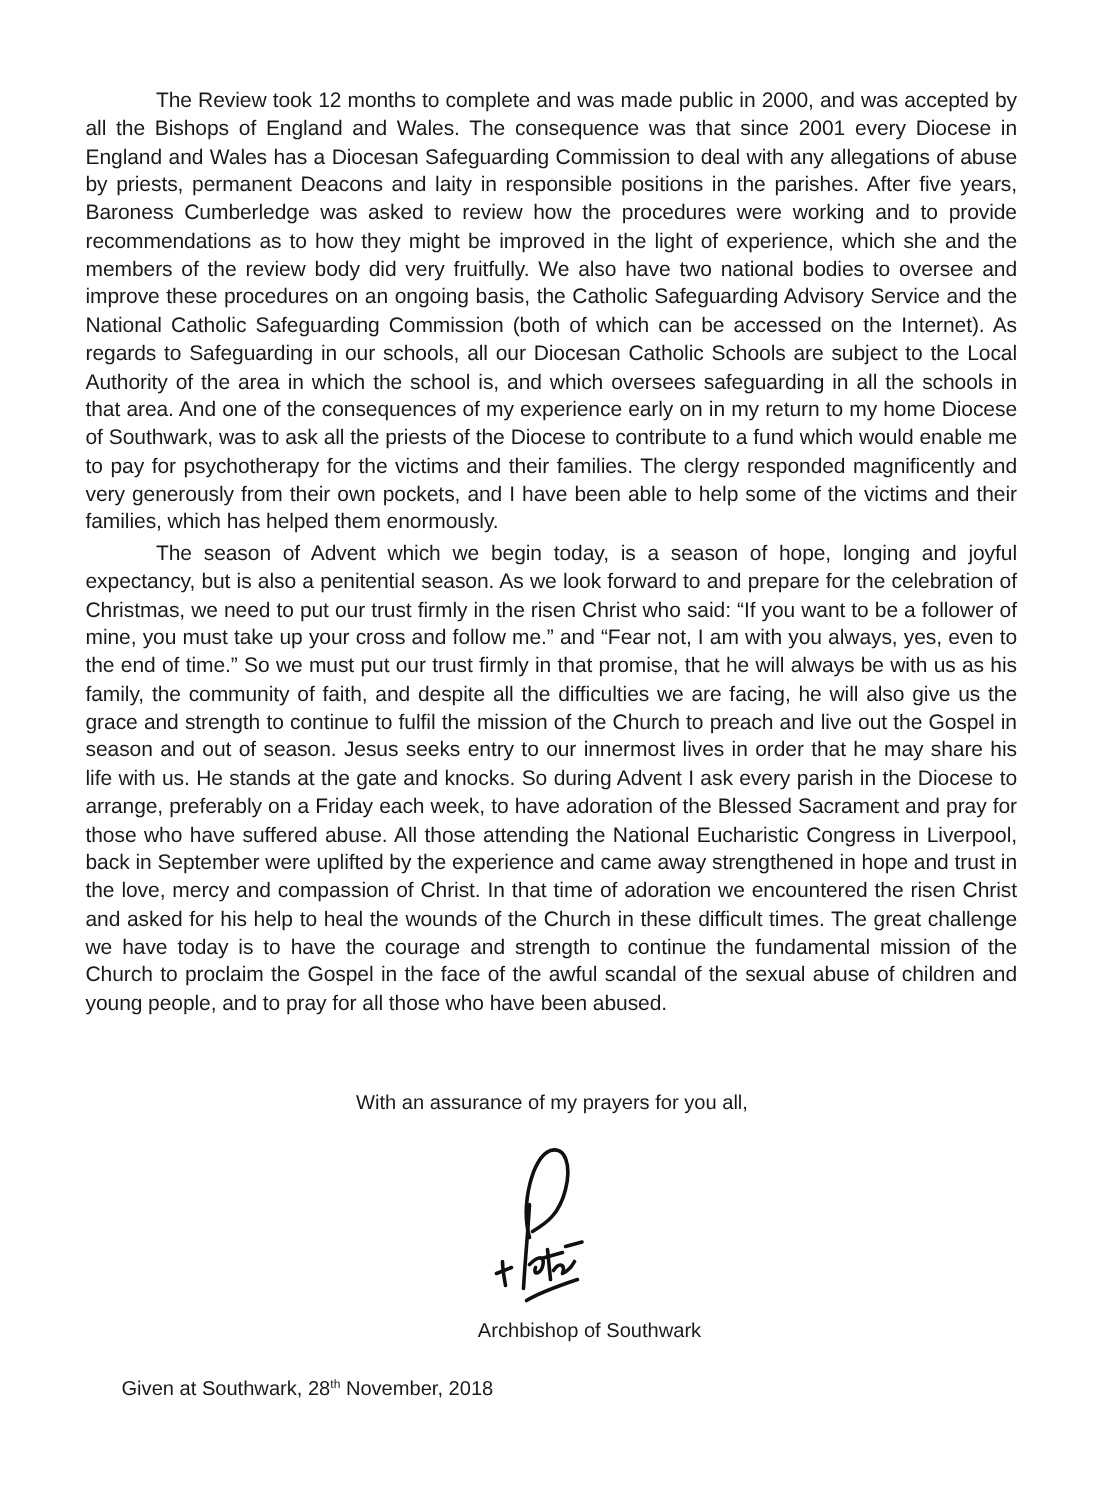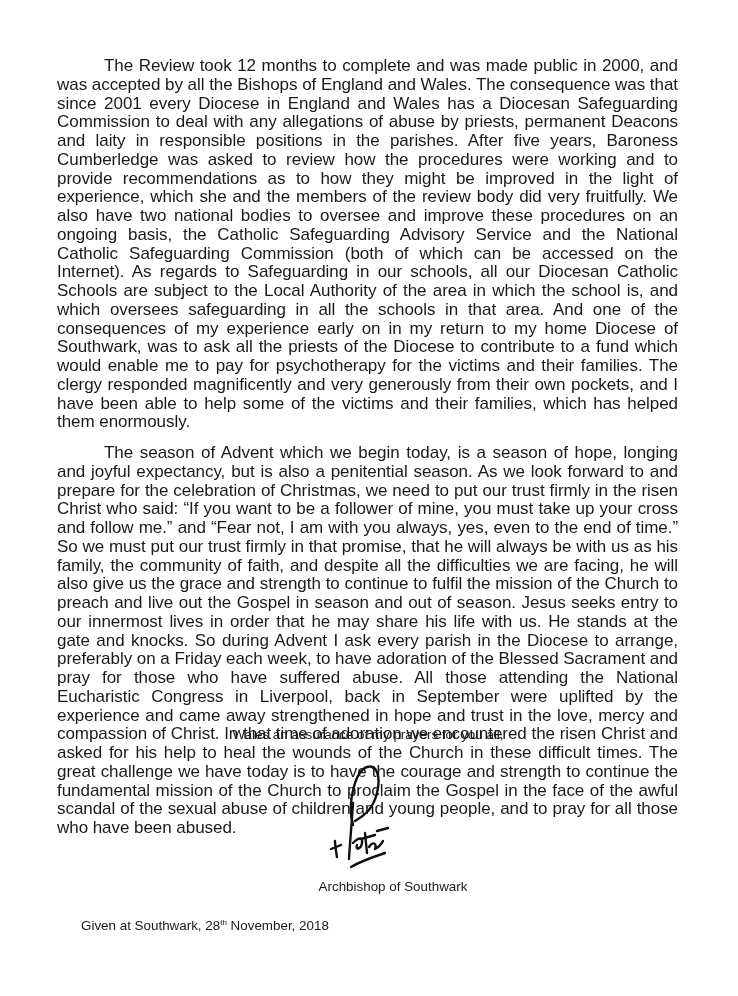--- a/index.html
+++ b/index.html
@@ -1,41 +1,41 @@
 <!DOCTYPE html>
 <html><head>
 <meta charset="utf-8">
 <style>
   html, body { margin: 0; padding: 0; background: #ffffff; }
   body { width: 738px; height: 996px; position: relative; overflow: hidden;
          font-family: "Liberation Sans", "DejaVu Sans", sans-serif; color: #1a1a1a; }
   .page { position: absolute; left: 57px; top: 57px; width: 621px; }
-  .para { font-size: 17px; line-height: 18.75px; text-align: justify; margin: 0;
+  .para { font-size: 14px; line-height: 18.75px; text-align: justify; margin: 0;
           text-indent: 47px; letter-spacing: -0.05px; }
-  .para + .para { margin-top: 12px; }
+  .para + .para { margin-top: 2px; }
   .closing { position: absolute; left: 0; width: 738px; top: 726px; text-align: center;
              font-size: 13.4px; line-height: 18px; }
   .closing span { position: relative; left: -1px; }
   .signature { position: absolute; left: 325px; top: 763px; width: 90px; height: 115px; }
   .title { position: absolute; left: 0; width: 738px; top: 878px; text-align: center;
            font-size: 13.4px; line-height: 18px; }
   .title span { position: relative; left: 2px; margin-left: 44px; }
   .given { position: absolute; left: 57px; top: 917px; font-size: 13.4px; line-height: 18px; margin-left: 24px; }
   .given sup { font-size: 8px; vertical-align: 5px; line-height: 0; }
 </style>
 </head>
 <body>
 
 <div class="page">
   <p class="para">The Review took 12 months to complete and was made public in 2000, and was accepted by all the Bishops of England and Wales. The consequence was that since 2001 every Diocese in England and Wales has a Diocesan Safeguarding Commission to deal with any allegations of abuse by priests, permanent Deacons and laity in responsible positions in the parishes. After five years, Baroness Cumberledge was asked to review how the procedures were working and to provide recommendations as to how they might be improved in the light of experience, which she and the members of the review body did very fruitfully. We also have two national bodies to oversee and improve these procedures on an ongoing basis, the Catholic Safeguarding Advisory Service and the National Catholic Safeguarding Commission (both of which can be accessed on the Internet). As regards to Safeguarding in our schools, all our Diocesan Catholic Schools are subject to the Local Authority of the area in which the school is, and which oversees safeguarding in all the schools in that area. And one of the consequences of my experience early on in my return to my home Diocese of Southwark, was to ask all the priests of the Diocese to contribute to a fund which would enable me to pay for psychotherapy for the victims and their families. The clergy responded magnificently and very generously from their own pockets, and I have been able to help some of the victims and their families, which has helped them enormously.</p>
   <p class="para">The season of Advent which we begin today, is a season of hope, longing and joyful expectancy, but is also a penitential season. As we look forward to and prepare for the celebration of Christmas, we need to put our trust firmly in the risen Christ who said: “If you want to be a follower of mine, you must take up your cross and follow me.” and “Fear not, I am with you always, yes, even to the end of time.” So we must put our trust firmly in that promise, that he will always be with us as his family, the community of faith, and despite all the difficulties we are facing, he will also give us the grace and strength to continue to fulfil the mission of the Church to preach and live out the Gospel in season and out of season. Jesus seeks entry to our innermost lives in order that he may share his life with us. He stands at the gate and knocks. So during Advent I ask every parish in the Diocese to arrange, preferably on a Friday each week, to have adoration of the Blessed Sacrament and pray for those who have suffered abuse. All those attending the National Eucharistic Congress in Liverpool, back in September were uplifted by the experience and came away strengthened in hope and trust in the love, mercy and compassion of Christ. In that time of adoration we encountered the risen Christ and asked for his help to heal the wounds of the Church in these difficult times. The great challenge we have today is to have the courage and strength to continue the fundamental mission of the Church to proclaim the Gospel in the face of the awful scandal of the sexual abuse of children and young people, and to pray for all those who have been abused.</p>
 </div>
 
 <div class="closing">
-  <span>Wales an assurance of my prayers for you all,</span>
+  <span>With an assurance of my prayers for you all,</span>
 </div>
 
 <div class="signature">
   <svg width="90" height="115" viewBox="0 0 90 115" fill="none" stroke="#111" stroke-width="2.4" stroke-linecap="round" stroke-linejoin="round">
 
     <path d="M28 62 C 22 40, 30 8, 42 4 C 52 1, 56 14, 52 30 C 48 46, 40 52, 30 58"></path>
 
     <path d="M28 40 C 27 58, 25 78, 24 96"></path>
 
     <path d="M6 86 L 16 82"></path>

